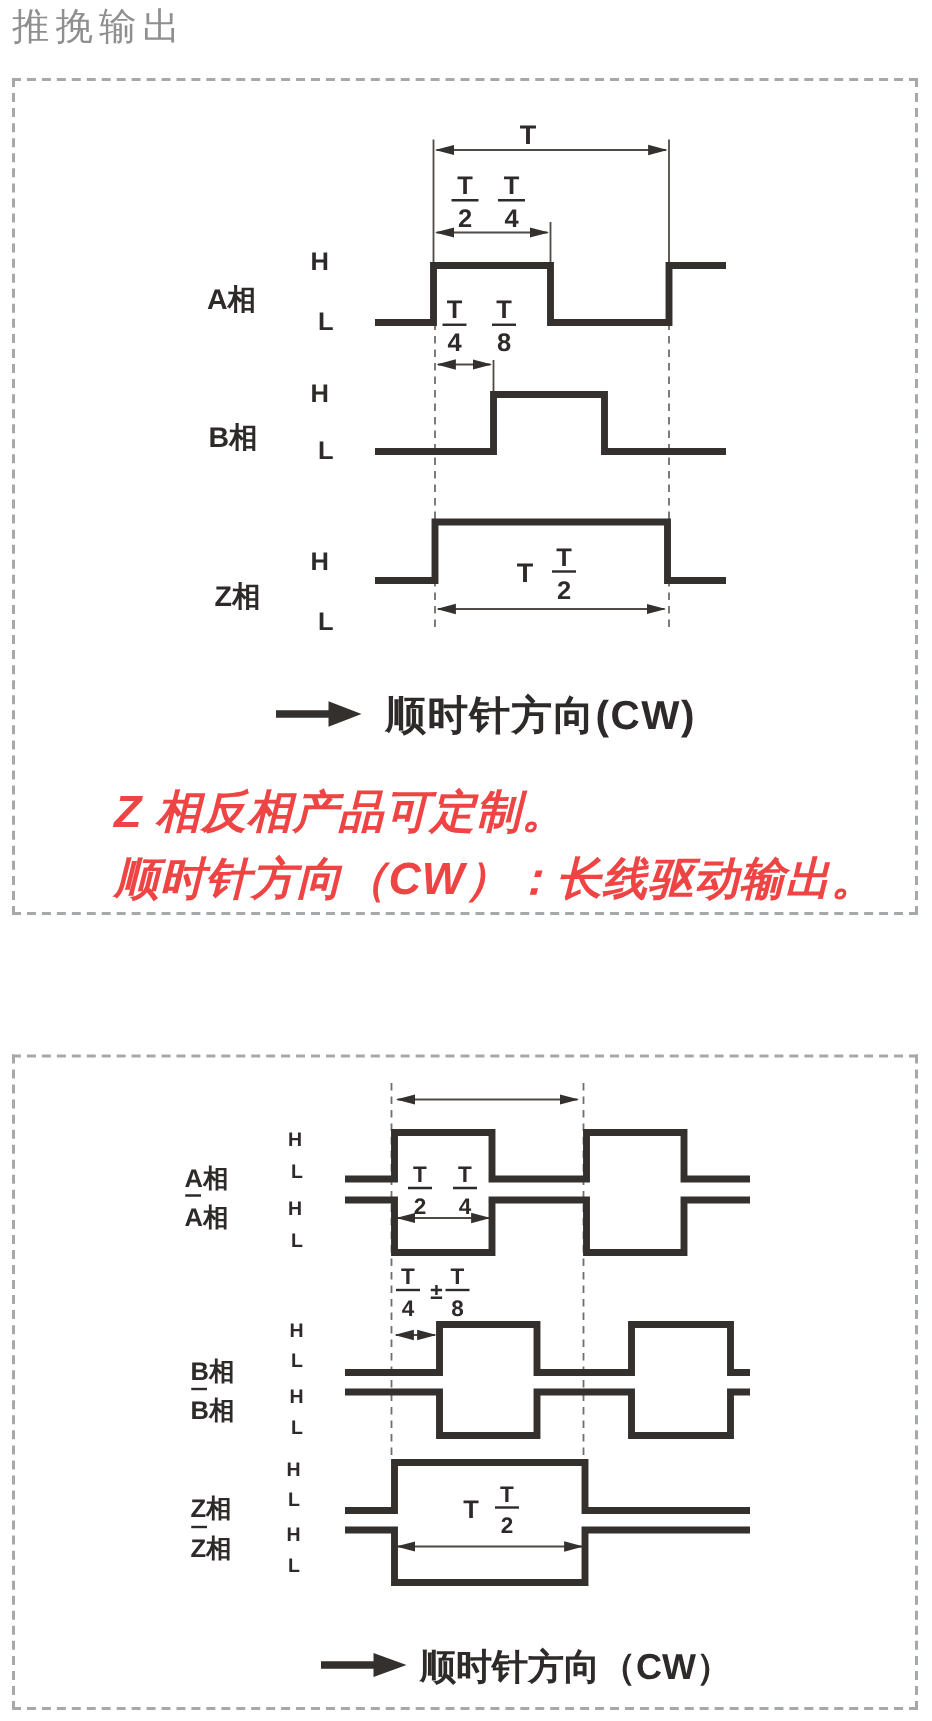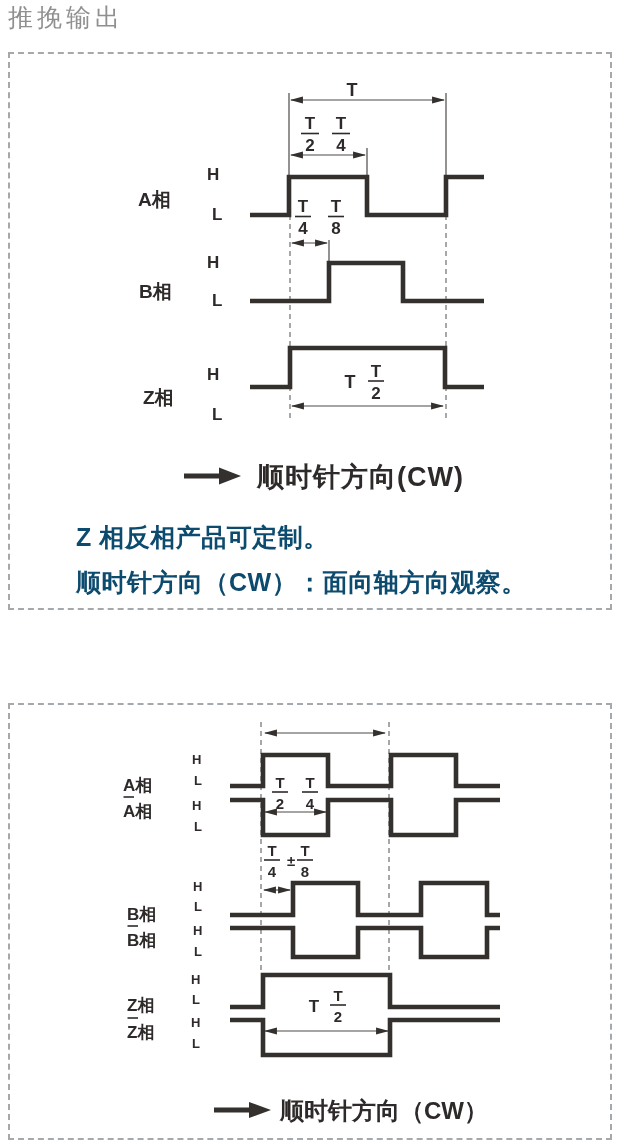--- a/index.html
+++ b/index.html
@@ -4,21 +4,21 @@
 <style>
   html,body{margin:0;padding:0;background:#ffffff;}
   .page{position:relative;width:621px;height:1147px;background:#ffffff;overflow:hidden;
         font-family:"Liberation Sans","DejaVu Sans",sans-serif;}
   .sec-title{position:absolute;color:#8f8f8f;font-size:25px;font-weight:500;letter-spacing:4px;}
   .t1{left:8px;top:1px;}
   .t2{left:8px;top:642px;}
   .dashed-box{position:absolute;border:2px dashed #a6a9ac;}
   .box1{left:8px;top:52px;width:600px;height:554px;}
   .box2{left:8px;top:703px;width:600px;height:433px;}
-  .note{position:absolute;color:#0c4a6e;font-size:25px;font-weight:600;letter-spacing:.5px;white-space:nowrap;}
+  .note{position:absolute;color:#ef4444;font-size:30px;font-weight:600;letter-spacing:.5px;white-space:nowrap;font-style:italic;}
   .n1{left:76px;top:521px;}
   .n2{left:76px;top:566px;}
   svg{position:absolute;left:0;}
   .svg1{top:52px;}
   .svg2{top:703px;}
   .wave{fill:none;stroke:#33302e;stroke-width:4.6;stroke-linejoin:miter;stroke-linecap:butt;}
   .thin{stroke:#4d4a48;stroke-width:1.2;fill:none;}
   .guide{stroke:#6e6e6e;stroke-width:1.2;fill:none;stroke-dasharray:5 4;}
   .fbar{stroke:#2e2a29;stroke-width:1.6;}
   text{fill:#2e2a29;}
@@ -99,21 +99,21 @@
     <text class="lbl" x="143" y="404">Z相</text>
     <text class="hl" x="207" y="380">H</text>
     <text class="hl" x="212" y="420">L</text>
 
     <line x1="184" y1="476" x2="220" y2="476" stroke="#33302e" stroke-width="5"></line>
     <polygon class="solid" points="219,467.5 241,476 219,484.5"></polygon>
     <text class="cw" x="257" y="486">顺时针方向(CW)</text>
   </svg>
 
   <div class="note n1">Z 相反相产品可定制。</div>
-  <div class="note n2">顺时针方向（CW）：面向轴方向观察。</div>
+  <div class="note n2">顺时针方向（CW）：长线驱动输出。</div>
 
   <div class="dashed-box box2"></div>
 
   <svg class="svg2" width="621" height="437" viewBox="0 703 621 437">
     <defs>
       <marker id="arr2" viewBox="0 0 12 8" refX="11" refY="4" markerWidth="13" markerHeight="9" orient="auto-start-reverse" markerUnits="userSpaceOnUse">
         <path d="M0,0.8 L12,4 L0,7.2 Z" fill="#33302e"></path>
       </marker>
     </defs>
 

